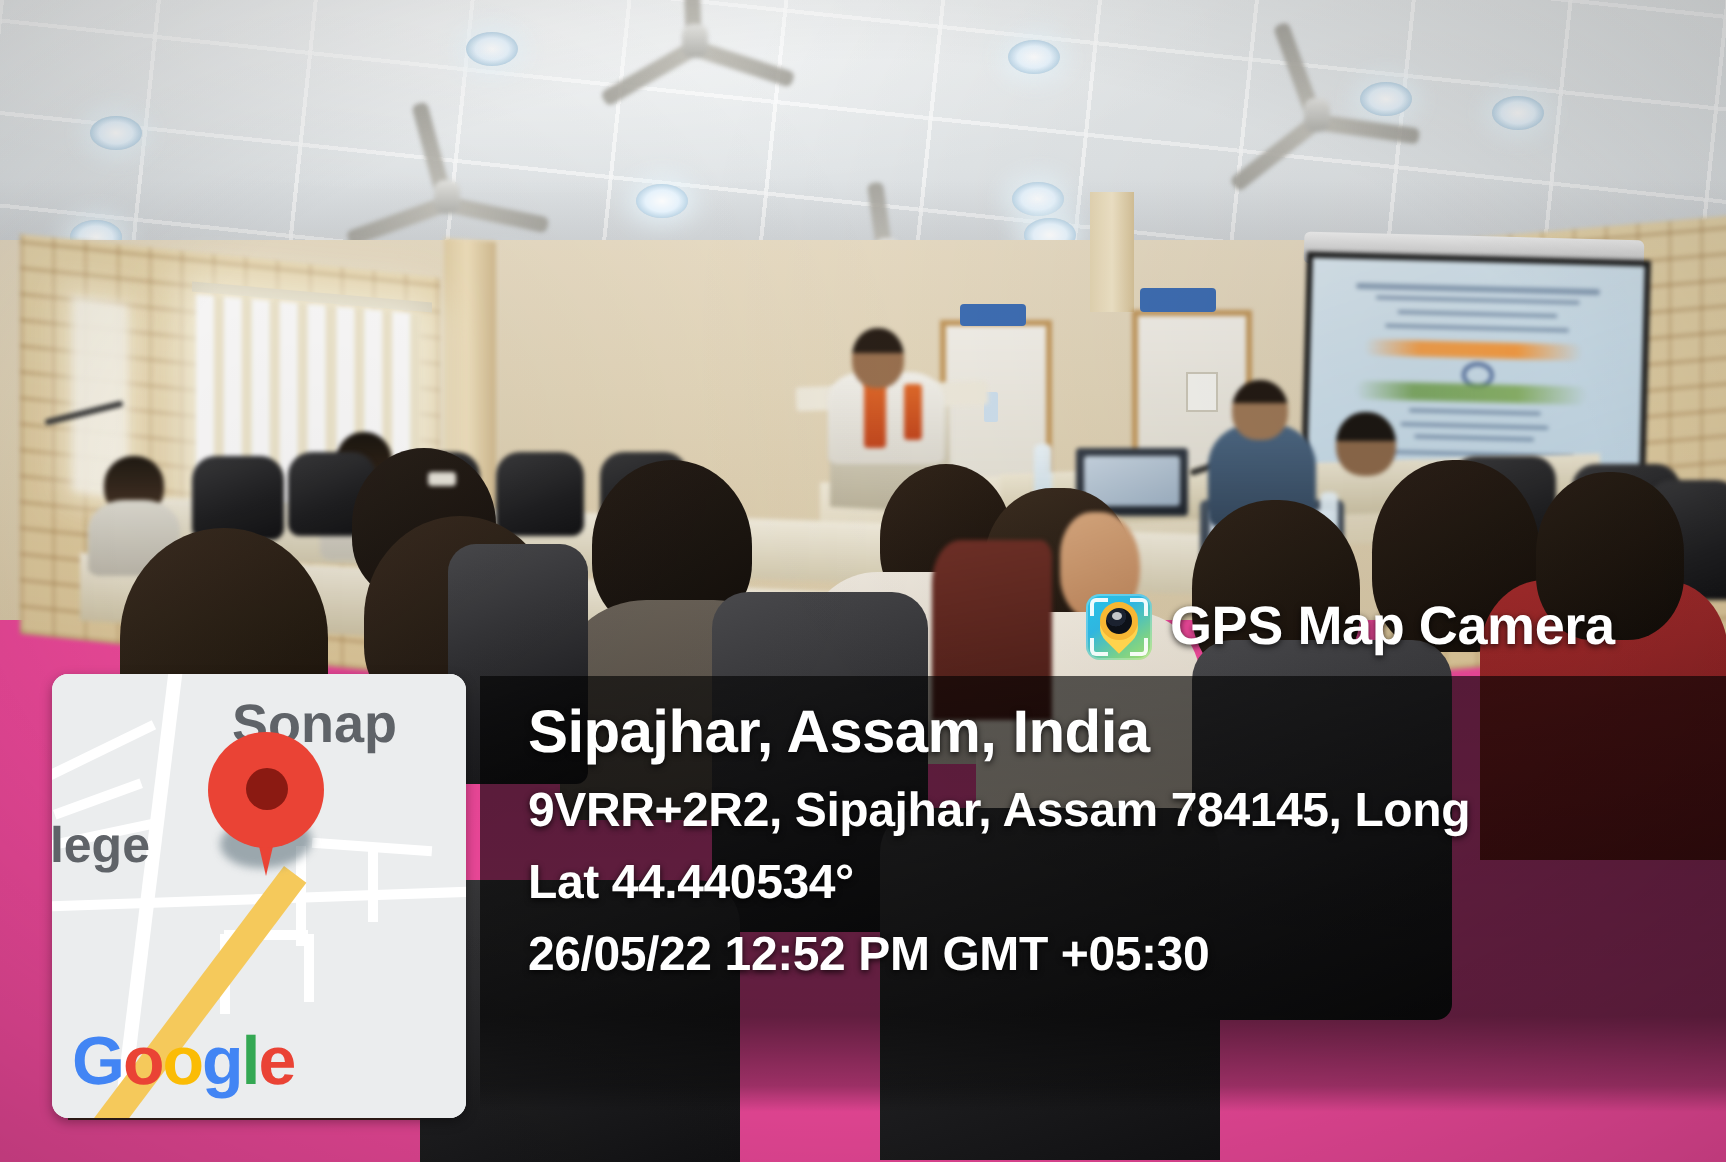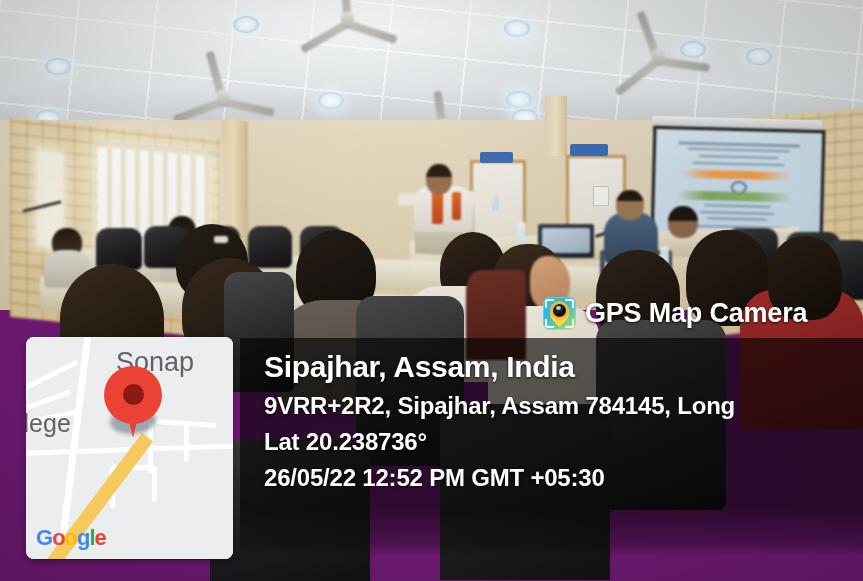--- a/index.html
+++ b/index.html
@@ -6,21 +6,21 @@
   html, body {
     width: 863px; height: 581px;
     background: #000;
     font-family: "Liberation Sans", sans-serif;
     overflow: hidden;
   }
   #stage {
     position: relative;
     width: 863px; height: 581px;
     overflow: hidden;
-    background: #701a75;
+    background: #ec4899;
   }
 
   
   .photo { position: absolute; inset: 0; overflow: hidden; }
 
   
   .ceiling {
     position: absolute; left: 0; top: 0; width: 863px; height: 150px;
     background: linear-gradient(180deg,#e9eced 0%, #e3e7e9 55%, #d6dade 100%);
   }
@@ -263,21 +263,21 @@
   .map-thumb {
     position:absolute; left:26px; top:337px; width:207px; height:222px;
     background:#eceff1; border-radius:8px; overflow:hidden;
     z-index: 38;
     box-shadow: 0 2px 6px rgba(0,0,0,.35);
   }
   .map-bg { position:absolute; inset:0; background:#ebedee; }
   .road { position:absolute; background:#ffffff; }
   .road-major { position:absolute; background:#f5c95b; }
   .map-label {
-    position:absolute; color:#5f6368; font-weight:normal; white-space:nowrap;
+    position:absolute; color:#5f6368; font-weight:bold; white-space:nowrap;
   }
   .map-pin {
     position:absolute; left:78px; top:29px; width:58px; height:58px;
   }
   .map-pin .head {
     position:absolute; left:0; top:0; width:58px; height:58px;
     background:#ea4335; border-radius:50% 50% 50% 50%;
   }
   .map-pin .tail {
     position:absolute; left:21px; top:38px; width:16px; height:34px;
@@ -286,21 +286,21 @@
   }
   .map-pin .dot {
     position:absolute; left:19px; top:18px; width:21px; height:21px;
     background:#8b1a12; border-radius:50%;
   }
   .map-pin .shadow {
     position:absolute; left:6px; top:42px; width:46px; height:26px;
     background: rgba(90,110,120,.55); border-radius:50%;
     filter: blur(2px); transform: rotate(-4deg);
   }
-  .gmap-logo { position:absolute; left:10px; bottom:8px; font-size:22px; font-weight:bold; letter-spacing:-1px; }
+  .gmap-logo { position:absolute; left:10px; bottom:8px; font-size:34px; font-weight:bold; letter-spacing:-1px; }
   .gmap-logo span { display:inline-block; }
   .g1{color:#4285F4;} .g2{color:#EA4335;} .g3{color:#FBBC05;} .g4{color:#4285F4;} .g5{color:#34A853;} .g6{color:#EA4335;}
 </style>
 </head>
 <body>
 
 <div id="stage">
 
   <div class="photo">
 
@@ -472,21 +472,21 @@
       <div class="br tr"></div>
       <div class="br bl"></div>
       <div class="br brr"></div>
     </div>
     <div class="gpsmc-title">GPS Map Camera</div>
   </div>
 
   <div class="info-panel">
     <div class="info-line info-city">Sipajhar, Assam, India</div>
     <div class="info-line info-addr">9VRR+2R2, Sipajhar, Assam 784145, Long</div>
-    <div class="info-line info-lat">Lat 20.238736°</div>
+    <div class="info-line info-lat">Lat 44.440534°</div>
     <div class="info-line info-time">26/05/22 12:52 PM GMT +05:30</div>
   </div>
 
   <div class="map-thumb">
     <div class="map-bg"></div>
 
     <div class="road" style="left:44px; top:-10px; width:7px; height:250px; transform:rotate(7deg);"></div>
     <div class="road" style="left:-6px; top:36px; width:60px; height:5px; transform:rotate(-26deg);"></div>
     <div class="road" style="left:0px; top:60px; width:46px; height:5px; transform:rotate(-20deg);"></div>
     <div class="road" style="left:-4px; top:78px; width:56px; height:5px; transform:rotate(-12deg);"></div>

